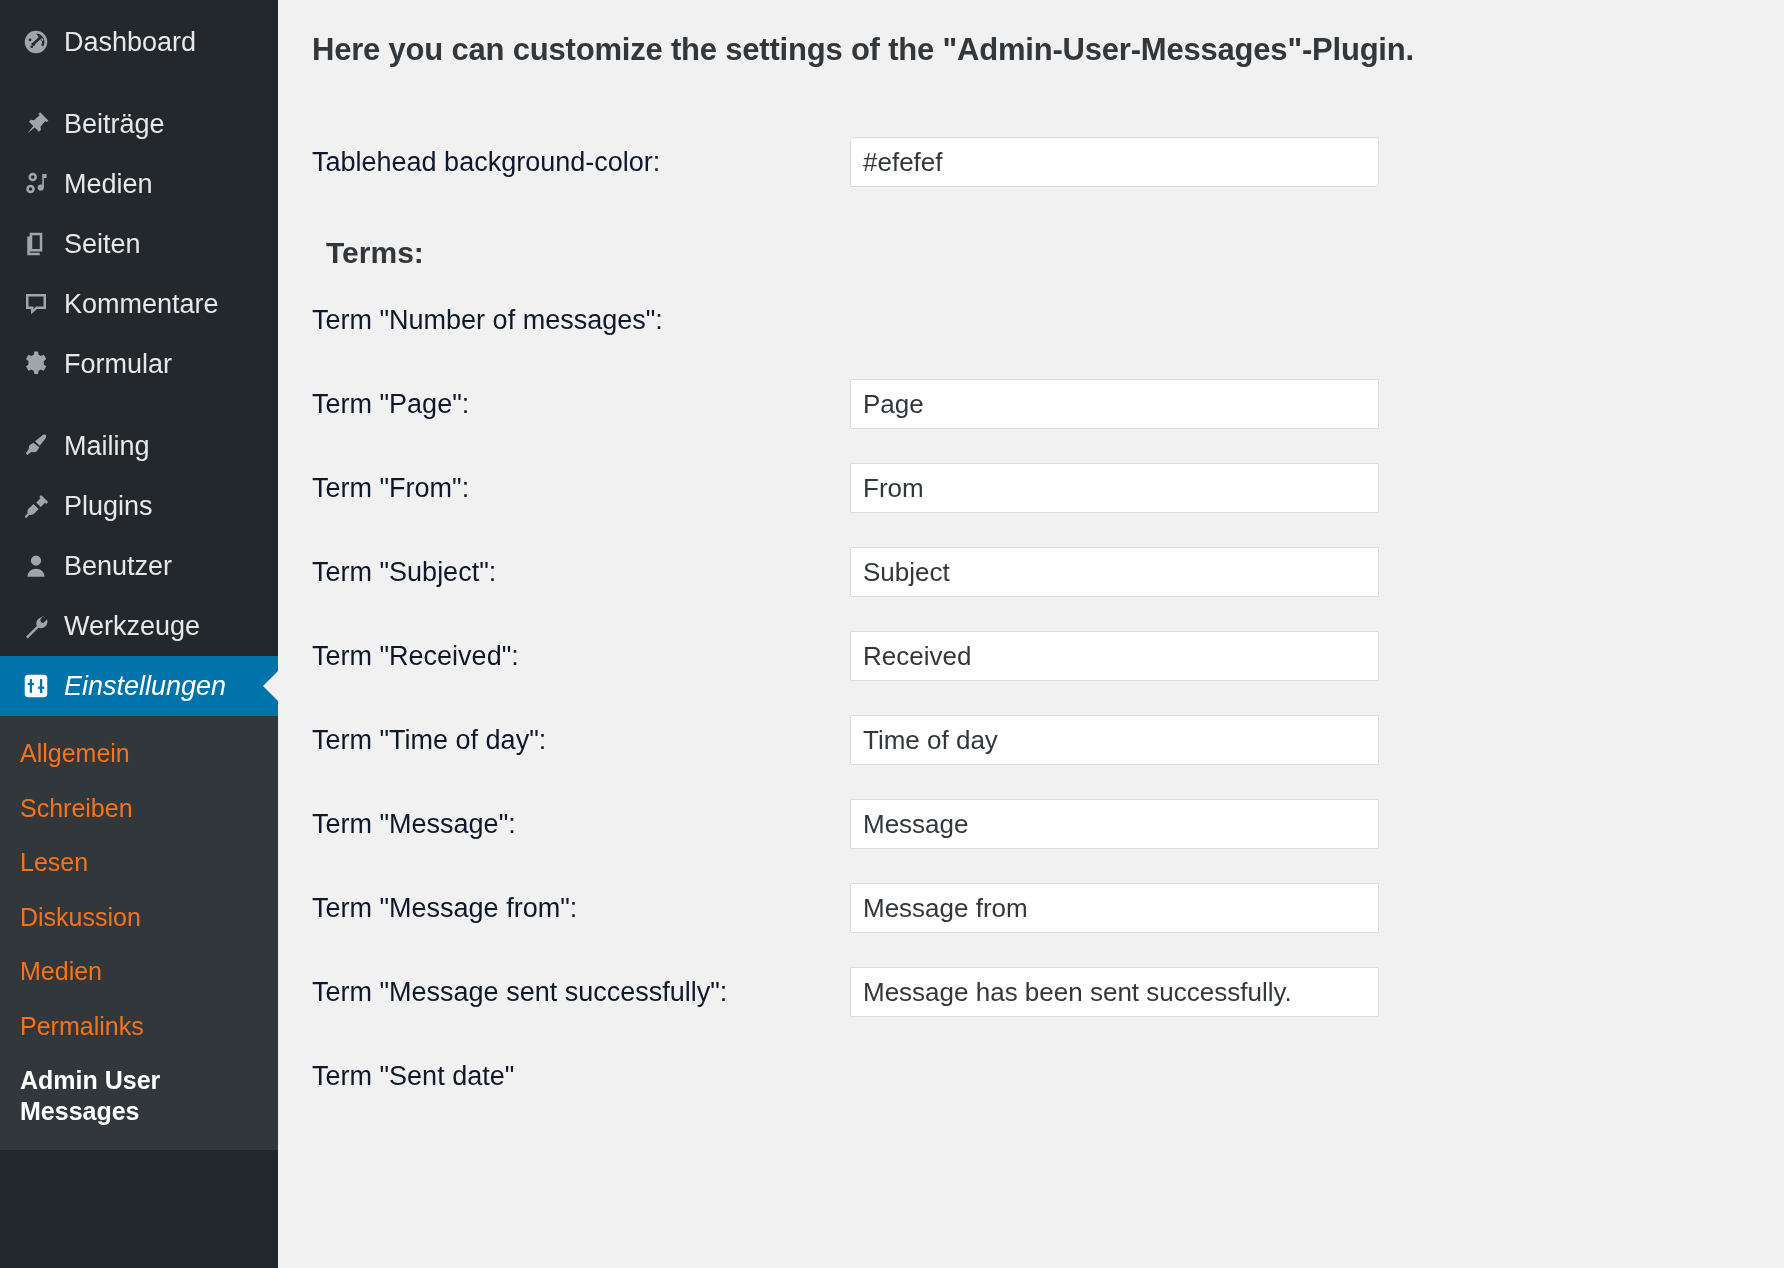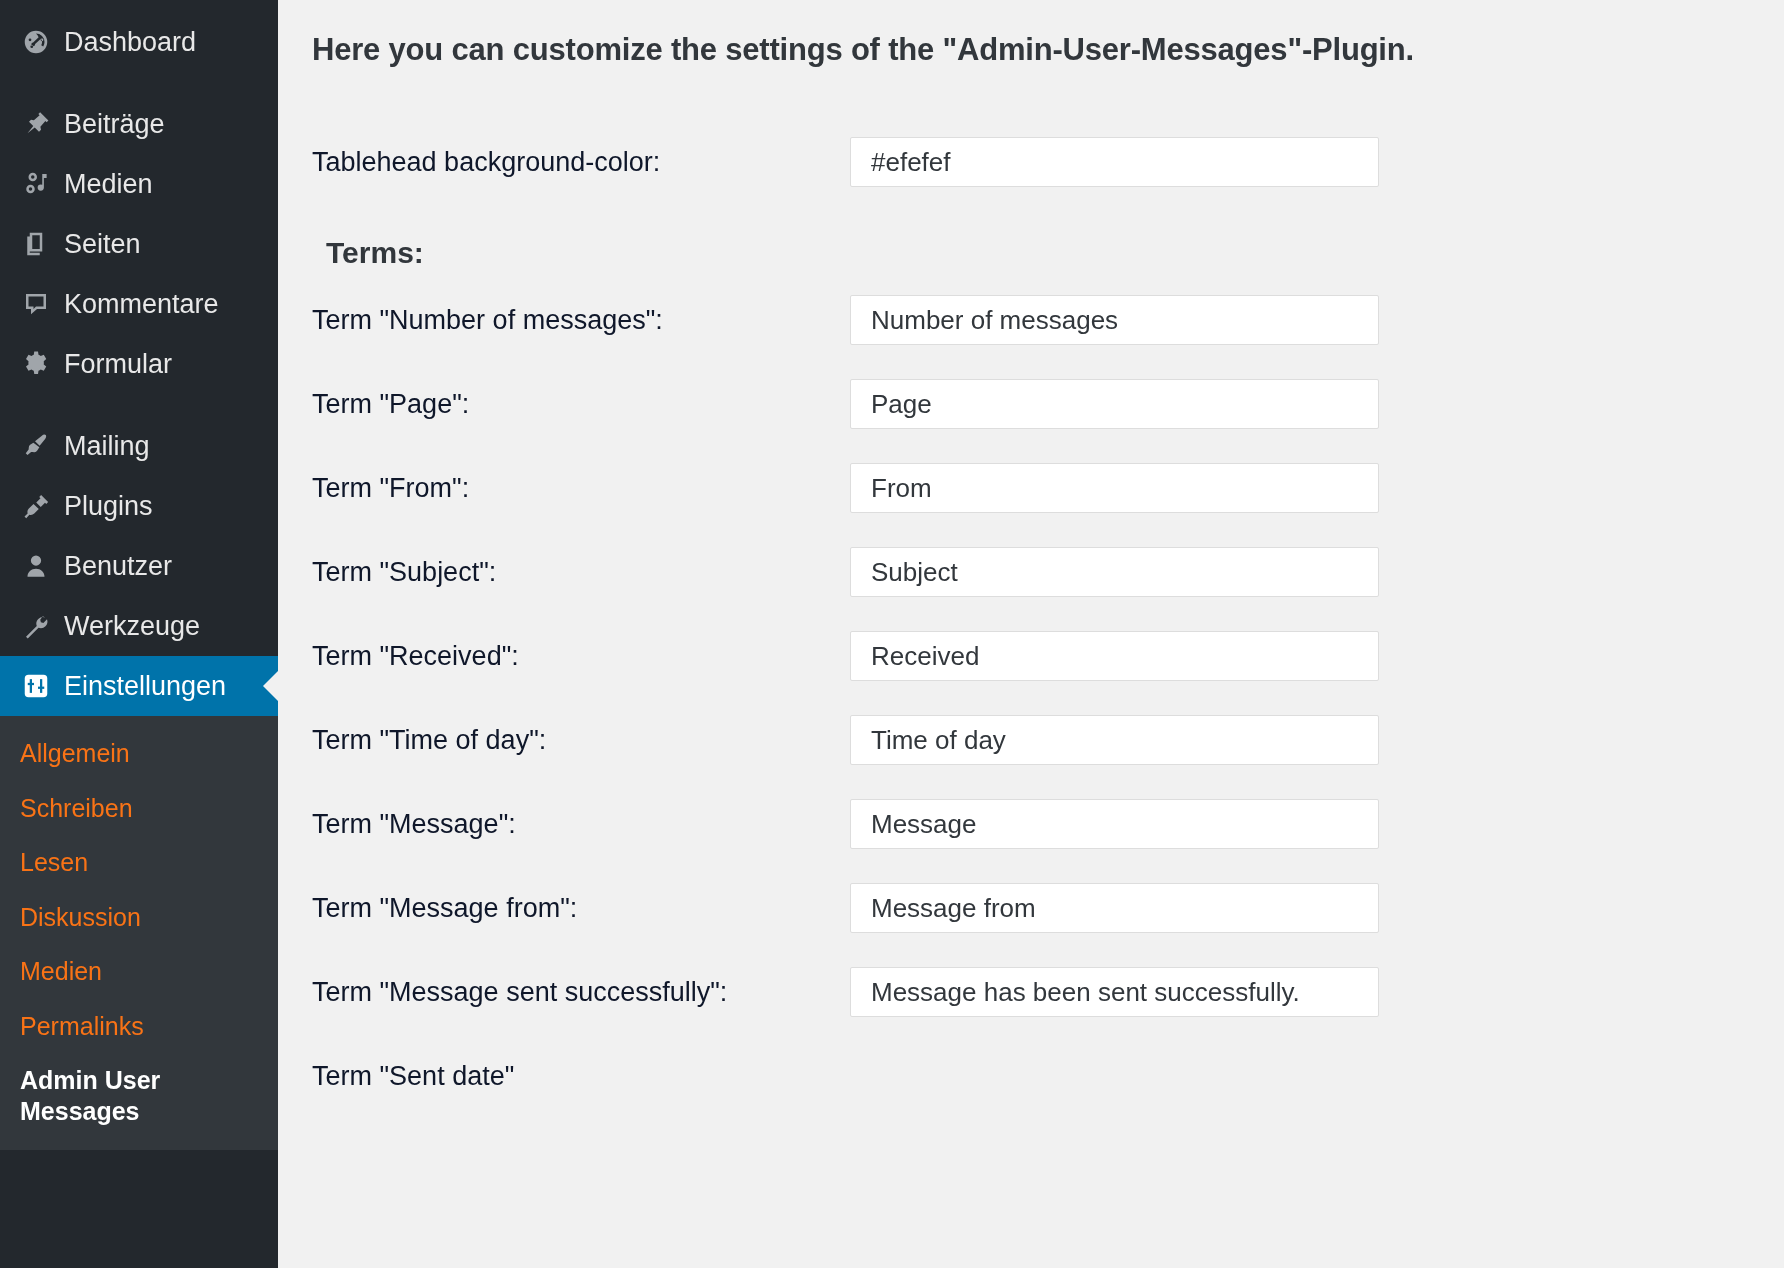--- a/index.html
+++ b/index.html
@@ -37,20 +37,21 @@
     display: flex;
     align-items: center;
     justify-content: center;
     color: #a0a5aa;
   }
   .menu-item .lbl { white-space: nowrap; }
   .menu-item.active {
     background: #0073aa;
     color: #ffffff;
     font-weight: 400;
+    font-style: italic;
   }
   .menu-item.active .ico { color: #ffffff; }
   .menu-item.active::after {
     content: "";
     position: absolute;
     right: -1px;
     top: 50%;
     transform: translateY(-50%);
     width: 0; height: 0;
     border-top: 16px solid transparent;
@@ -107,21 +108,21 @@
     font-size: 27px;
     color: #0f172a;
     white-space: nowrap;
   }
   .form-row .field {
     flex: 0 0 auto;
   }
   .text-input {
     width: 529px;
     height: 50px;
-    padding: 4px 20px;
+    padding: 4px 12px;
     font-size: 26px;
     font-family: "Liberation Sans", sans-serif;
     color: #32373c;
     background: #ffffff;
     border: 1px solid #ddd;
     border-radius: 2px;
     outline: none;
   }
 </style>
 </head>
@@ -247,21 +248,20 @@
       <span class="field">
         <input class="text-input" type="text" value="#efefef" style="">
       </span>
     </div>
 
     <h2 class="section-title">Terms:</h2>
 
     <div id="terms-root">
         <div class="form-row">
           <span class="label">Term "Number of messages":</span>
-          <span class="field"><input type="text" class="text-input" value="Number of messages" style=""></span>
         </div>
         <div class="form-row">
           <span class="label">Term "Page":</span>
           <span class="field"><input type="text" class="text-input" value="Page" style=""></span>
         </div>
         <div class="form-row">
           <span class="label">Term "From":</span>
           <span class="field"><input type="text" class="text-input" value="From" style=""></span>
         </div>
         <div class="form-row">

